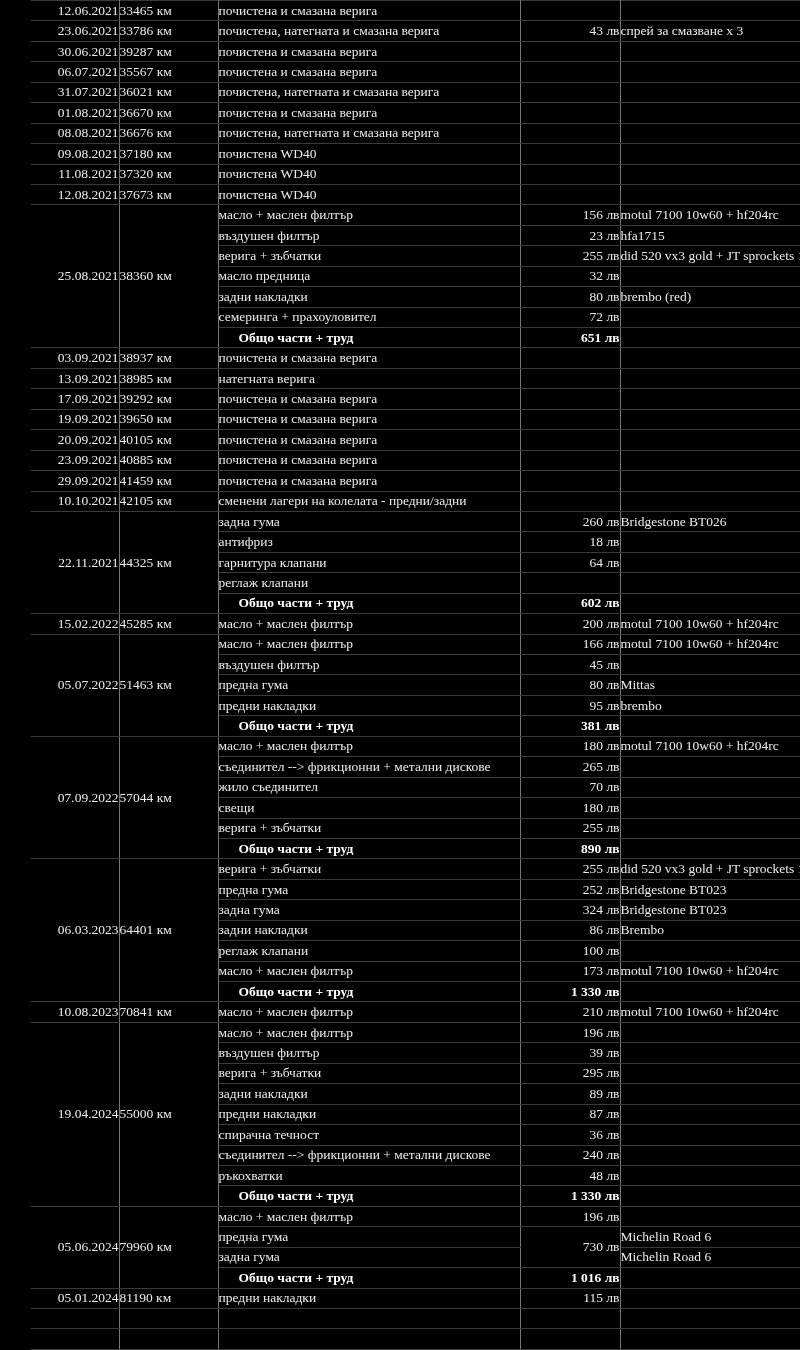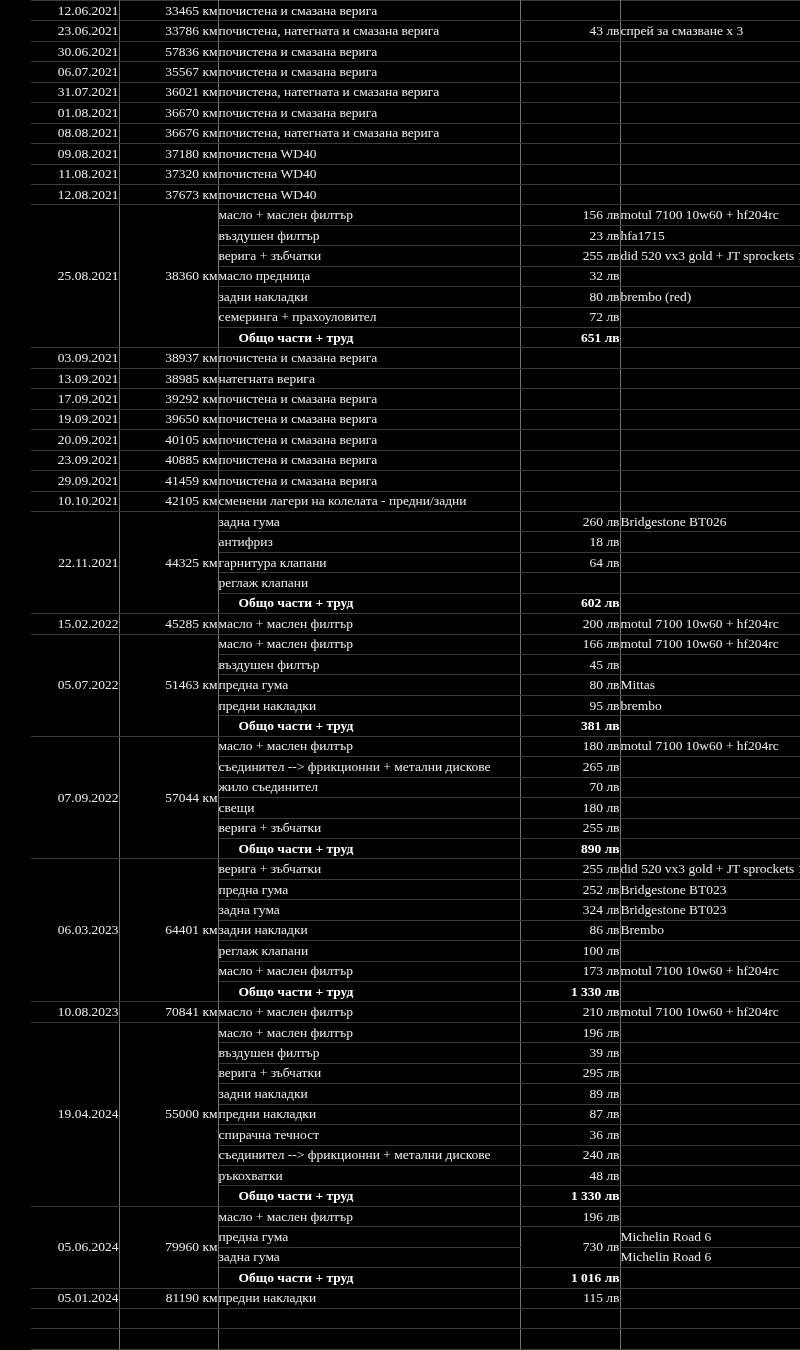--- a/index.html
+++ b/index.html
@@ -34,21 +34,21 @@
     color: #ececec;
     border-left: 1px solid #757575;
     border-right: 1px solid #757575;
     border-top: 1px solid #3a3a3a;
     border-bottom: 1px solid #3a3a3a;
     background: #000000;
   }
   table.grid td:first-child { border-left: none; }
   table.grid td:last-child  { border-right: none; }
   td.c-date  { text-align: right; padding-right: 6px; }
-  td.c-km    { text-align: right; padding-right: 5px; }
+  td.c-km    { text-align: left; padding-right: 5px; }
   td.c-desc  { text-align: left;  padding-left: 5px;  }
   td.c-price { text-align: right; padding-right: 6px; }
   td.c-note  { text-align: left;  padding-left: 6px;  }
   tr.total-row td {
     font-weight: bold;
     color: #ffffff;
     padding-left: 20px;
   }
 </style>
 </head>
@@ -73,21 +73,21 @@
         </tr>
         <tr>
           <td class="c-date">23.06.2021</td>
           <td class="c-km">33786 км</td>
           <td class="c-desc">почистена, натегната и смазана верига</td>
           <td class="c-price">43 лв</td>
           <td class="c-note">спрей за смазване x 3</td>
         </tr>
         <tr>
           <td class="c-date">30.06.2021</td>
-          <td class="c-km">57836 км</td>
+          <td class="c-km">39287 км</td>
           <td class="c-desc">почистена и смазана верига</td>
           <td class="c-price"></td>
           <td class="c-note"></td>
         </tr>
         <tr>
           <td class="c-date">06.07.2021</td>
           <td class="c-km">35567 км</td>
           <td class="c-desc">почистена и смазана верига</td>
           <td class="c-price"></td>
           <td class="c-note"></td>

